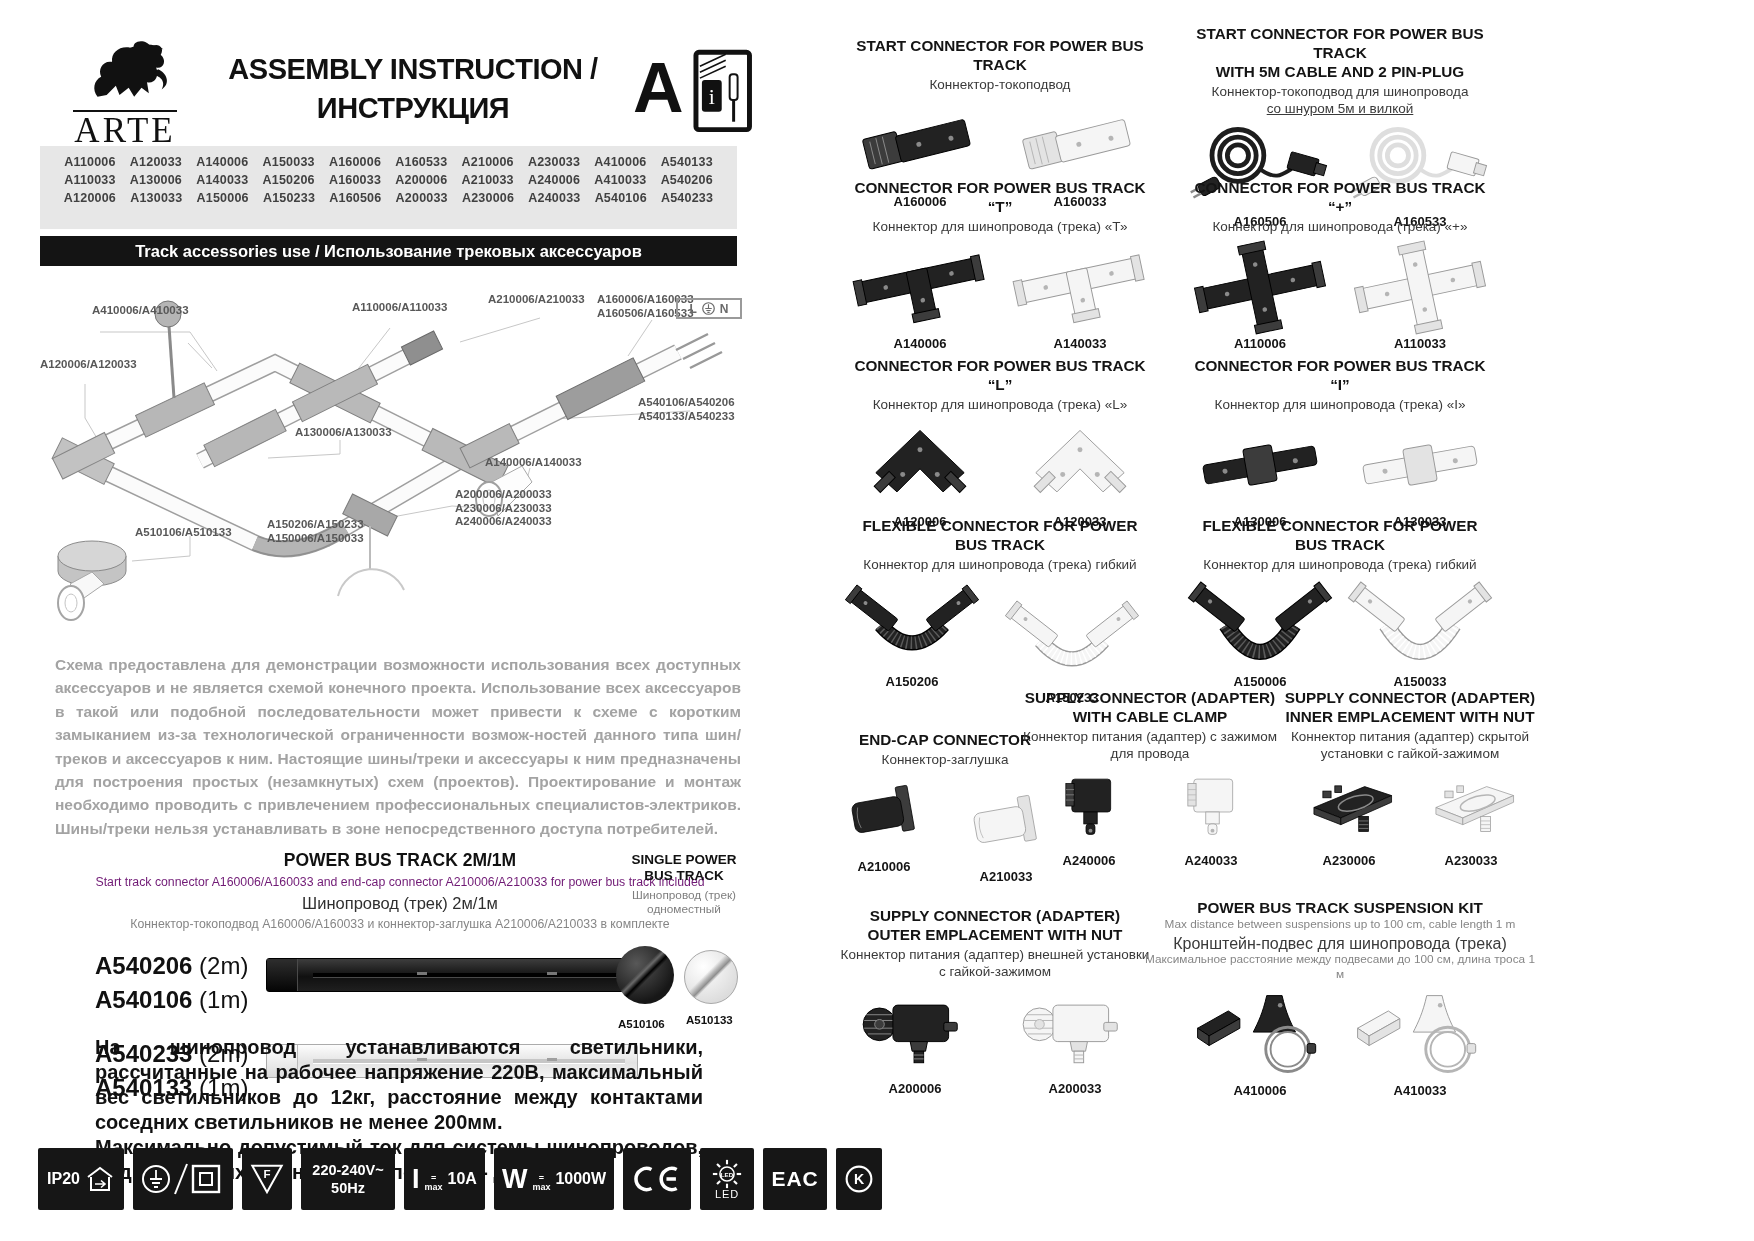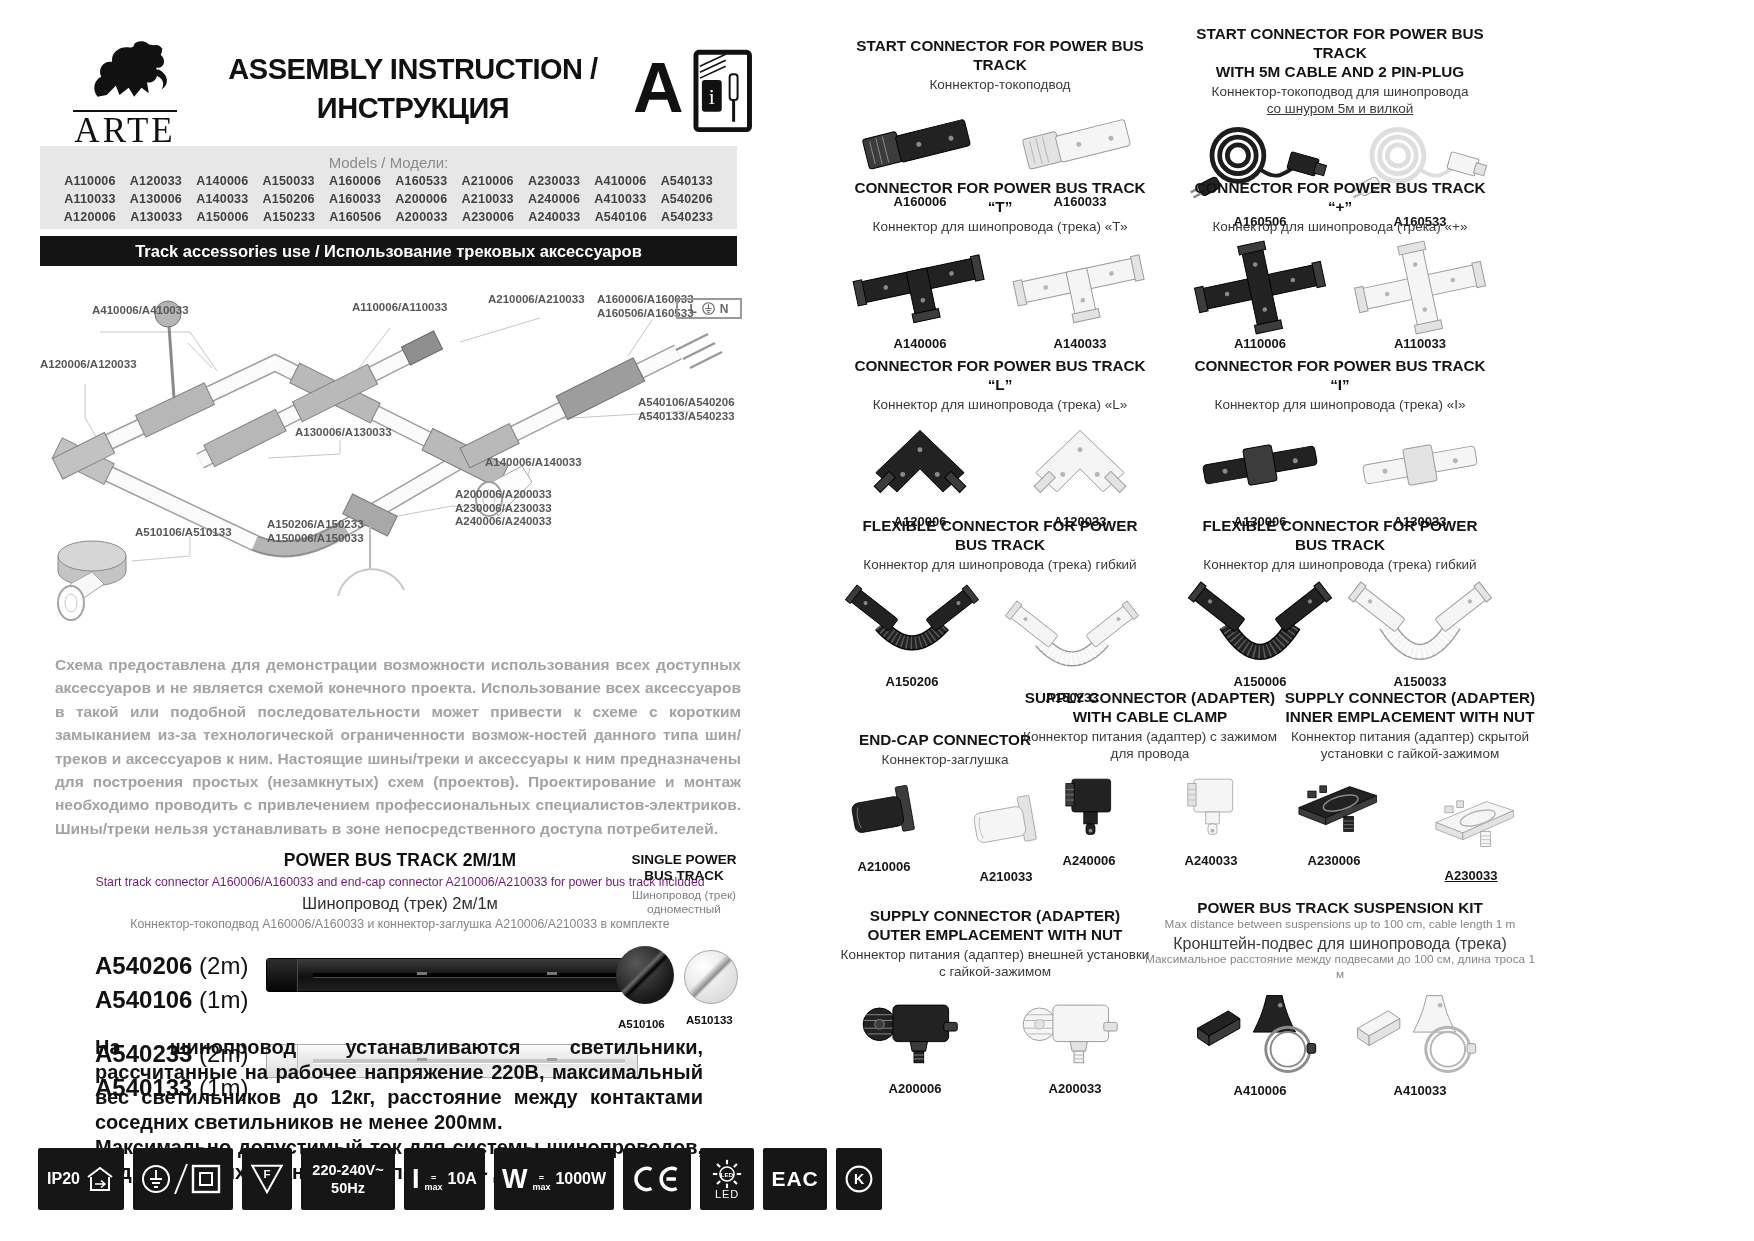--- a/index.html
+++ b/index.html
@@ -132,21 +132,20 @@
       <rect x="4" y="8" width="54" height="78" rx="3" fill="#fff" stroke="#111" stroke-width="5"></rect>
       <path d="M8,22 L34,10 M8,28 L34,16 M8,34 L34,22" stroke="#111" stroke-width="1.6" fill="none"></path>
       <rect x="10" y="36" width="20" height="32" rx="3" fill="#111"></rect>
       <text x="20" y="60" text-anchor="middle" font-size="22" font-family="Liberation Serif, serif" fill="#fff" data-name="booklet-i">i</text>
       <rect x="38" y="30" width="8" height="26" rx="3" fill="#fff" stroke="#111" stroke-width="2"></rect>
       <rect x="40.5" y="56" width="3" height="22" fill="#111"></rect>
     </svg>
   </div>
 
   <div class="abs models" data-name="models-box">
-    <div class="models-label" data-name="models-label">Models / Модели:</div>
     <div class="models-row" data-name="models-row">A110006 A120033 A140006 A150033 A160006 A160533 A210006 A230033 A410006 A540133</div>
     <div class="models-row" data-name="models-row">A110033 A130006 A140033 A150206 A160033 A200006 A210033 A240006 A410033 A540206</div>
     <div class="models-row" data-name="models-row">A120006 A130033 A150006 A150233 A160506 A200033 A230006 A240033 A540106 A540233</div>
   </div>
 
   <div class="abs secbar" data-name="section-bar">Track accessories use / Использование трековых аксессуаров</div>
 
   <div class="abs diagram" data-name="track-layout-diagram">
     <svg width="706" height="388" viewBox="0 0 706 388" data-name="track-layout-drawing">
 
@@ -787,21 +786,21 @@
                 <ellipse cx="84" cy="42" rx="24" ry="9" transform="rotate(-16 84 42)" fill="none" stroke="#8a8a8a" stroke-width="2"></ellipse>
                 <rect x="88" y="60" width="13" height="20" fill="#222" stroke="#000"></rect>
                 <line x1="88" y1="66" x2="101" y2="66" stroke="#8a8a8a"></line>
                 <line x1="88" y1="71" x2="101" y2="71" stroke="#8a8a8a"></line>
                 <line x1="88" y1="76" x2="101" y2="76" stroke="#8a8a8a"></line>
                 <rect x="40" y="26" width="11" height="9" fill="#3c3c3c" stroke="#000"></rect>
                 <rect x="56" y="19" width="9" height="9" fill="#3c3c3c" stroke="#000"></rect>
               </svg></div>
           <div class="pcode" data-name="product-code">A230006</div>
           </figure>
-        <figure class="prod prod-sm" style="margin:15px;text-decoration:underline;">
+        <figure class="prod prod-sm" style="margin:0;">
             <div class="prod-img" data-name="product-image-a230033"><svg viewBox="0 0 150 100" width="100%" height="100%" xmlns="http://www.w3.org/2000/svg">
                 <polygon points="28,48 96,20 132,32 64,62" fill="#f5f5f5" stroke="#9a9a9a"></polygon>
                 <polygon points="28,48 64,62 64,71 28,57" fill="#e3e3e3" stroke="#9a9a9a"></polygon>
                 <polygon points="64,62 132,32 132,41 64,71" fill="#e3e3e3" stroke="#9a9a9a"></polygon>
                 <ellipse cx="84" cy="42" rx="24" ry="9" transform="rotate(-16 84 42)" fill="none" stroke="#b5b5b5" stroke-width="2"></ellipse>
                 <rect x="88" y="60" width="13" height="20" fill="#f5f5f5" stroke="#9a9a9a"></rect>
                 <line x1="88" y1="66" x2="101" y2="66" stroke="#b5b5b5"></line>
                 <line x1="88" y1="71" x2="101" y2="71" stroke="#b5b5b5"></line>
                 <line x1="88" y1="76" x2="101" y2="76" stroke="#b5b5b5"></line>
                 <rect x="40" y="26" width="11" height="9" fill="#e3e3e3" stroke="#9a9a9a"></rect>

